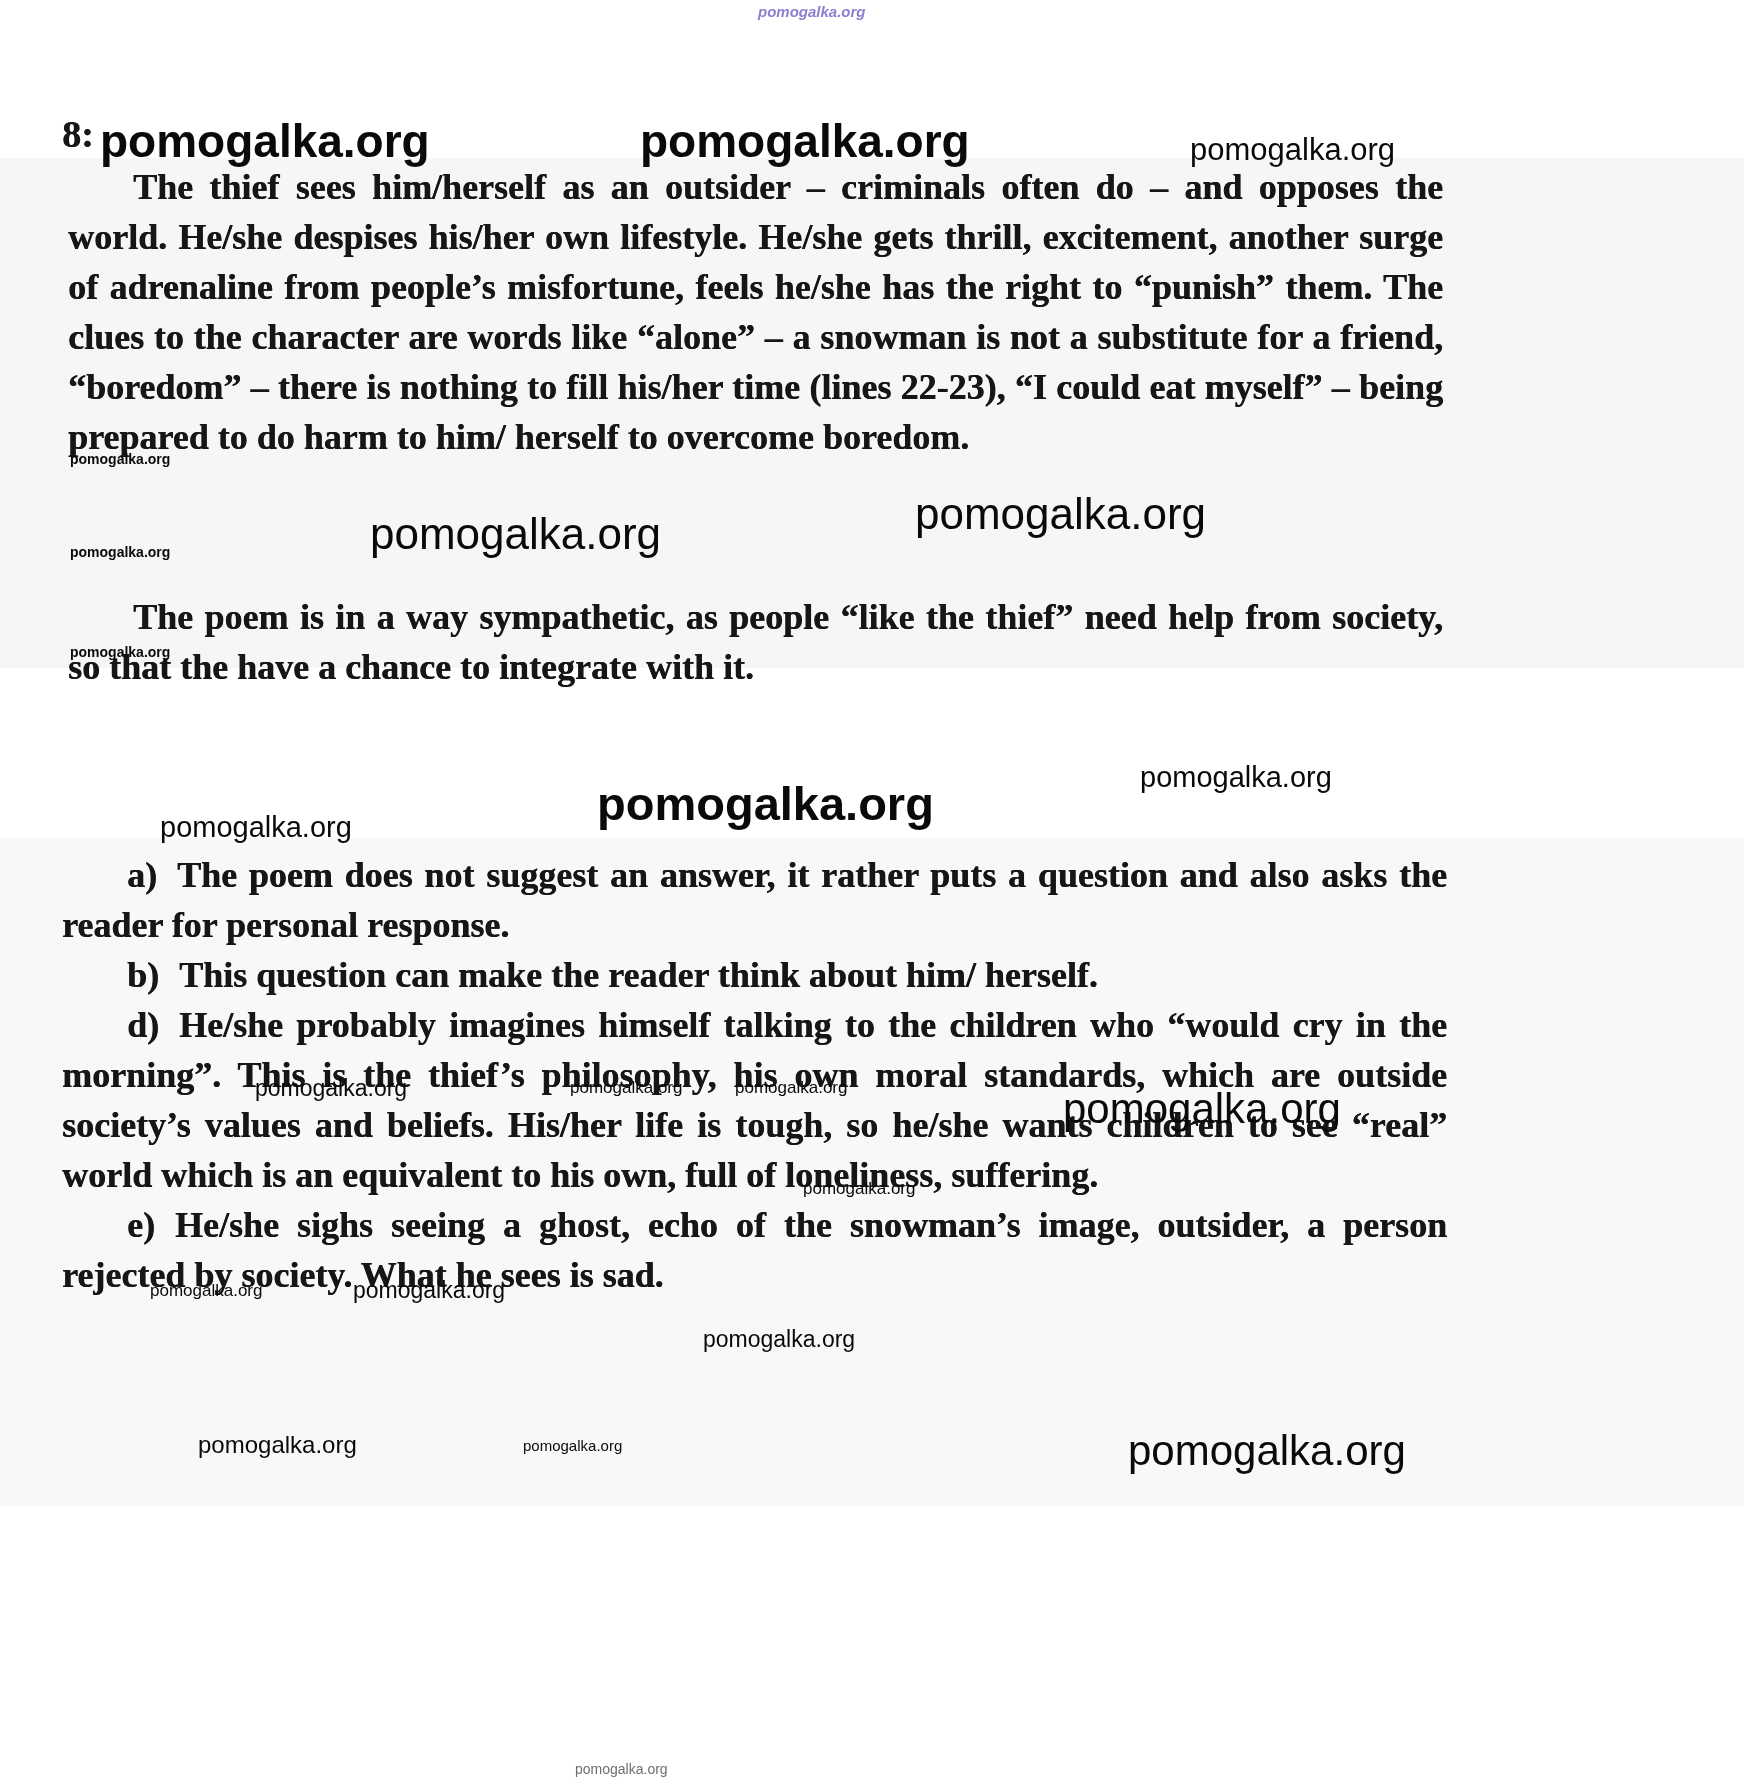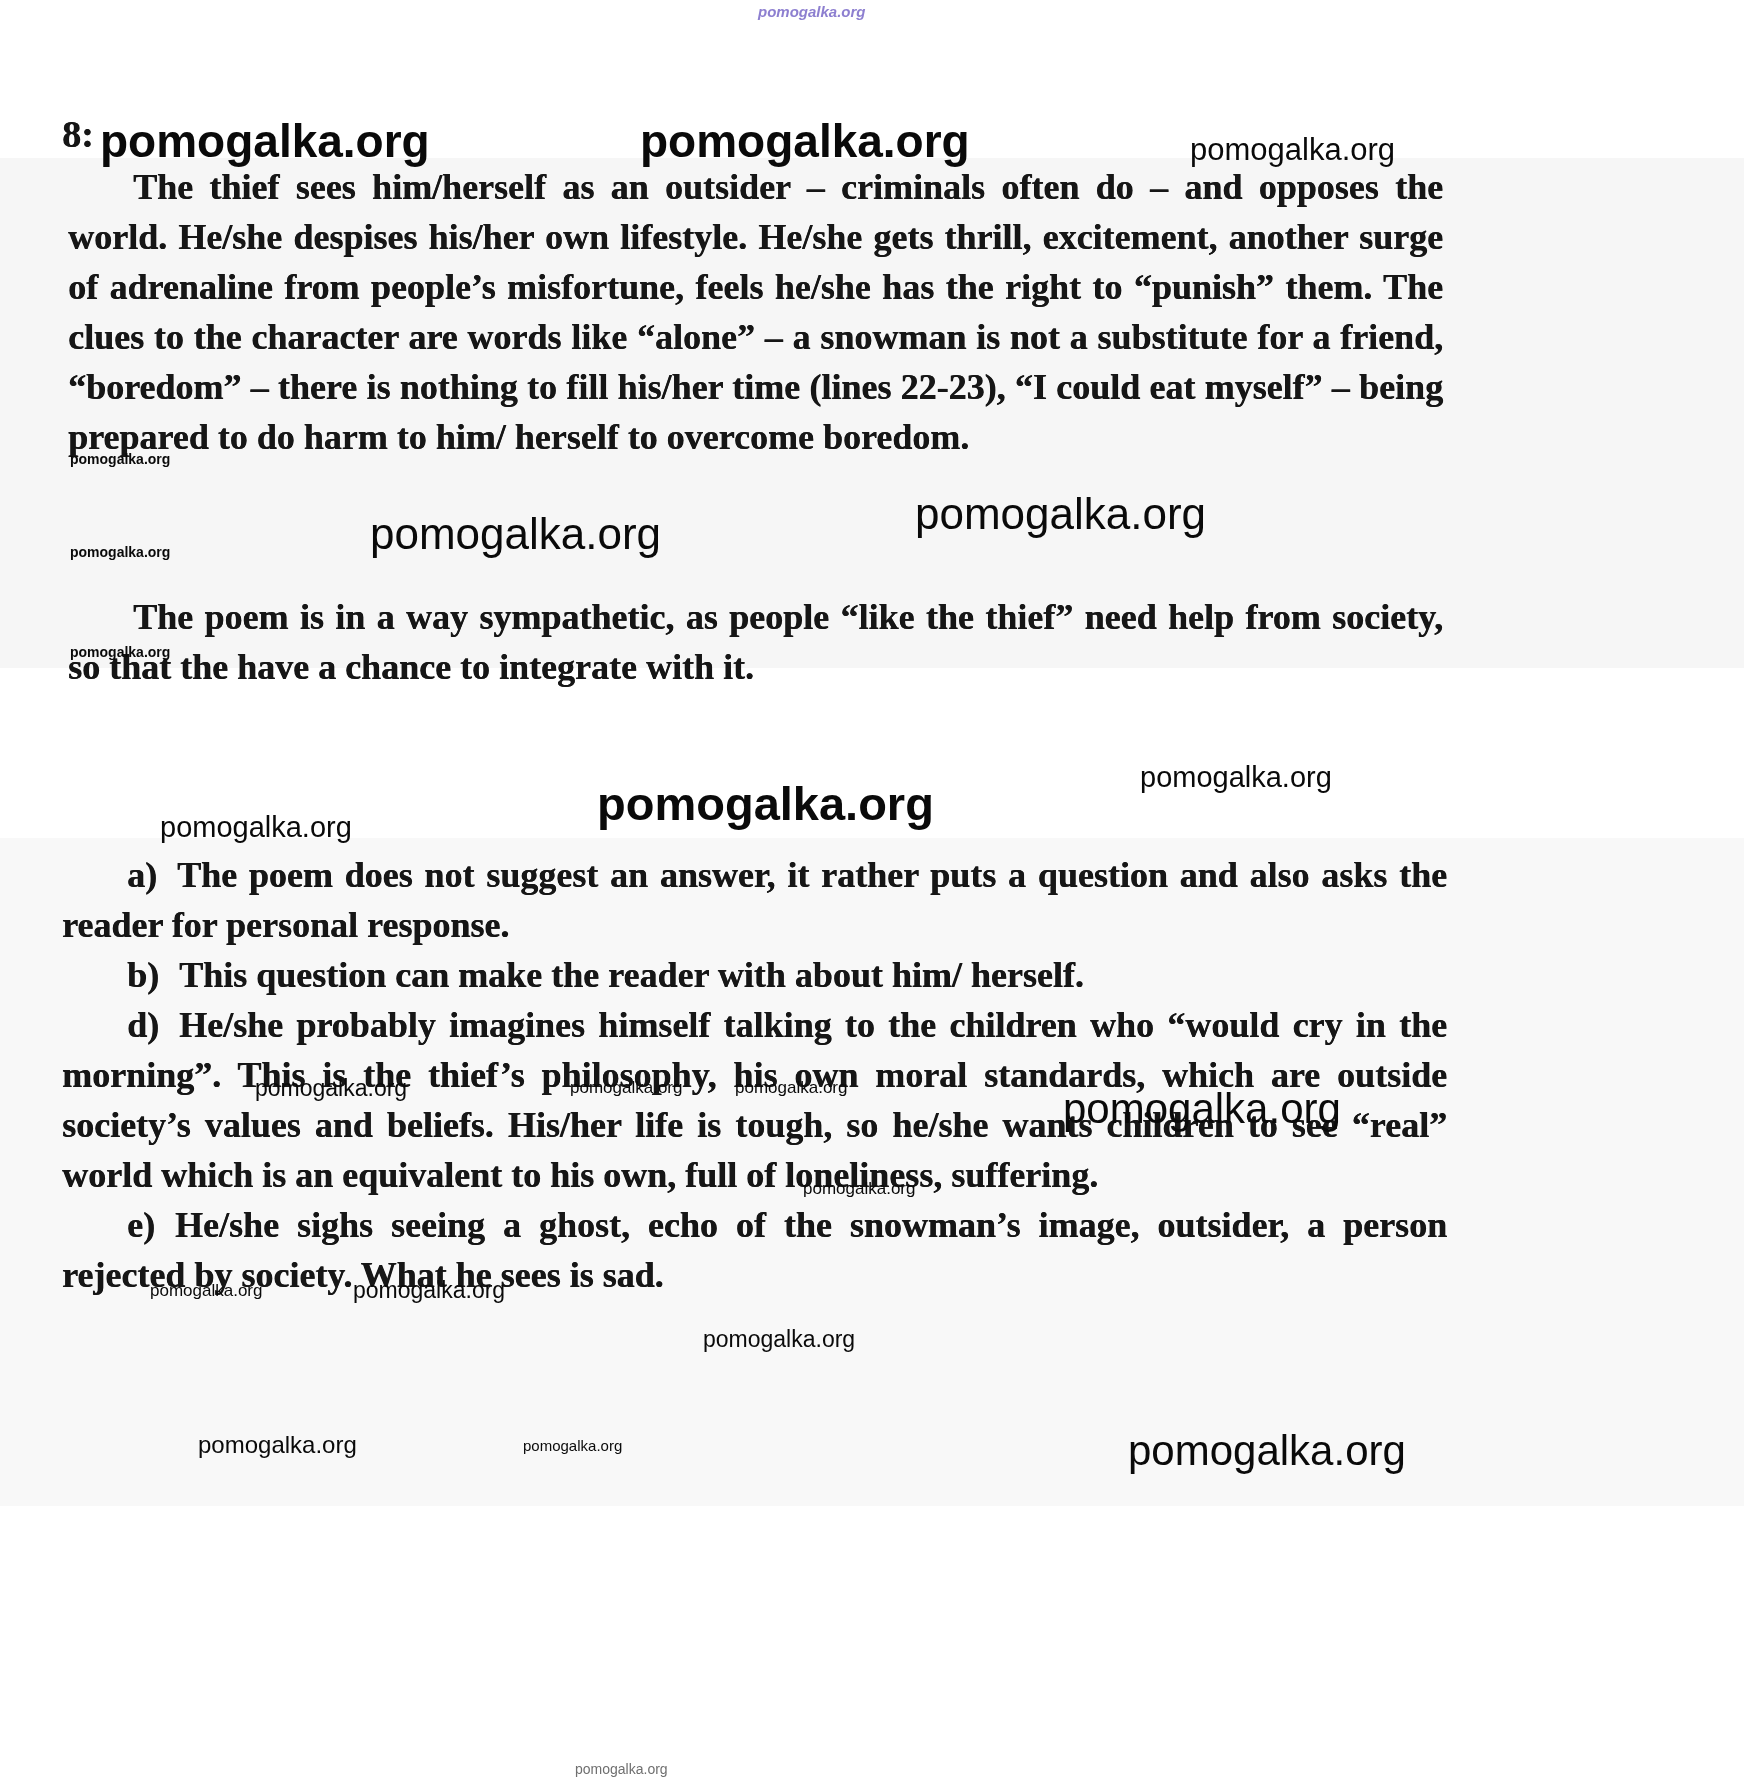--- a/index.html
+++ b/index.html
@@ -87,21 +87,21 @@
 
   <p class="body p1">The thief sees him/herself as an outsider – criminals often do – and opposes the world. He/she despises his/her own lifestyle. He/she gets thrill, excitement, another surge of adrenaline from people’s misfortune, feels he/she has the right to “punish” them. The clues to the character are words like “alone” – a snowman is not a substitute for a friend, “boredom” – there is nothing to fill his/her time (lines 22-23), “I could eat myself” – being prepared to do harm to him/ herself to overcome boredom.</p>
 
   <p class="body p2">The poem is in a way sympathetic, as people “like the thief” need help from society, so that the have a chance to integrate with it.</p>
 
   <div class="list">
     <p>
       <span class="item-label">a)</span><span>The poem does not suggest an answer, it rather puts a question and also asks the reader for personal response.</span>
     </p>
     <p>
-      <span class="item-label">b)</span><span>This question can make the reader with about him/ herself.</span>
+      <span class="item-label">b)</span><span>This question can make the reader think about him/ herself.</span>
     </p>
     <p>
       <span class="item-label">d)</span><span>He/she probably imagines himself talking to the children who “would cry in the morning”. This is the thief’s philosophy, his own moral standards, which are outside society’s values and beliefs. His/her life is tough, so he/she wants children to see “real” world which is an equivalent to his own, full of loneliness, suffering.</span>
     </p>
     <p>
       <span class="item-label">e)</span><span>He/she sighs seeing a ghost, echo of the snowman’s image, outsider, a person rejected by society. What he sees is sad.</span>
     </p>
   </div>
 
   <div id="wm-layer">

